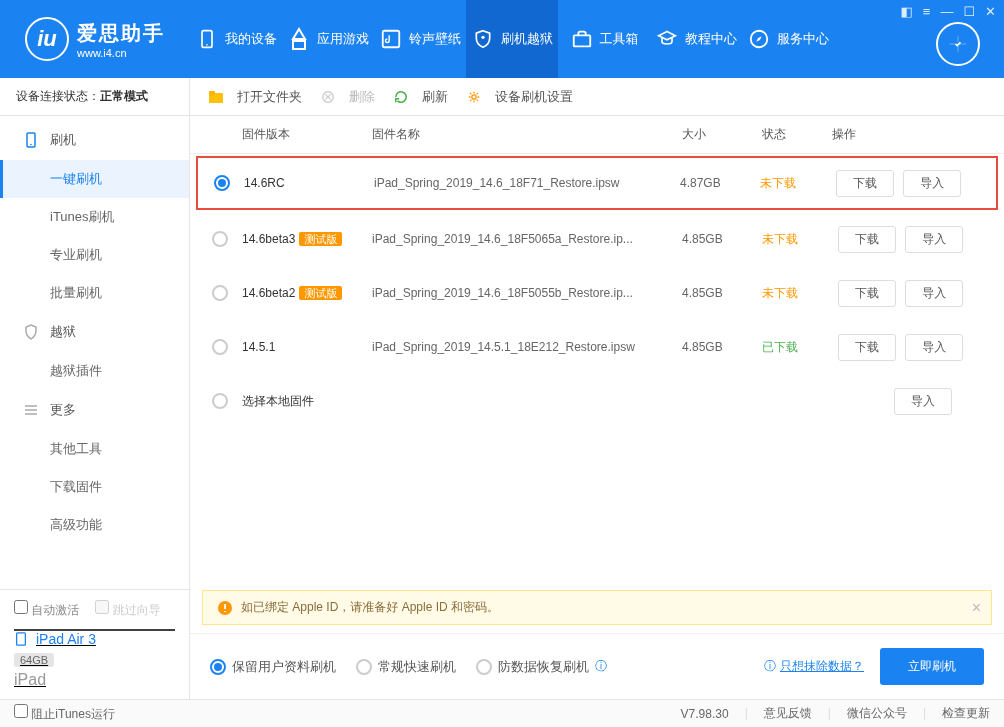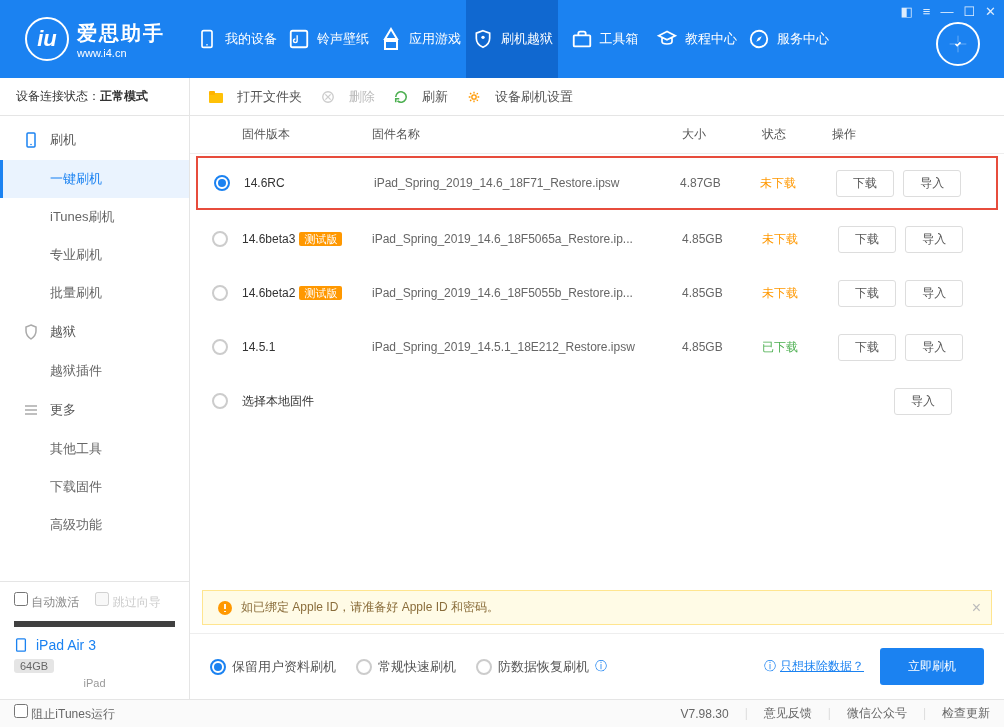--- a/index.html
+++ b/index.html
@@ -106,34 +106,34 @@
       <div class="nav-icon">
           <svg viewBox="0 0 24 24" width="20" height="24">
             <rect x="6" y="2" width="12" height="20" rx="2" fill="none" stroke="#fff" stroke-width="2"></rect>
             <circle cx="12" cy="19" r="1" fill="#fff"></circle>
           </svg>
         </div>
       <span>我的设备</span>
     </div>
     <div class="nav-tab">
       <div class="nav-icon">
+          <svg viewBox="0 0 24 24" width="24" height="24">
+            <path d="M12 2l6 10H6z M6 14h12v8H6z" fill="none" stroke="#fff" stroke-width="2"></path>
+          </svg>
+        </div>
+      <span>应用游戏</span>
+    </div>
+    <div class="nav-tab">
+      <div class="nav-icon">
           <svg viewBox="0 0 24 24" width="22" height="22">
             <rect x="3" y="3" width="18" height="18" rx="2" fill="none" stroke="#fff" stroke-width="2"></rect>
             <path d="M10 8v6a2 2 0 11-2-2" fill="none" stroke="#fff" stroke-width="1.5"></path>
           </svg>
         </div>
       <span>铃声壁纸</span>
-    </div>
-    <div class="nav-tab">
-      <div class="nav-icon">
-          <svg viewBox="0 0 24 24" width="24" height="24">
-            <path d="M12 2l6 10H6z M6 14h12v8H6z" fill="none" stroke="#fff" stroke-width="2"></path>
-          </svg>
-        </div>
-      <span>应用游戏</span>
     </div>
     <div class="nav-tab active">
       <div class="nav-icon">
           <svg viewBox="0 0 24 24" width="20" height="24">
             <path d="M12 2l8 3v6c0 5-3.5 9-8 11-4.5-2-8-6-8-11V5z" fill="none" stroke="#fff" stroke-width="2"></path>
             <circle cx="12" cy="10" r="2" fill="#fff"></circle>
           </svg>
         </div>
       <span>刷机越狱</span>
     </div>
@@ -277,31 +277,31 @@
         </div>
       <div class="sb-item sub">
           <span>高级功能</span>
         </div>
     </div>
     <div class="sidebar-bottom">
       <div class="checkbox-row">
         <label><input type="checkbox" style=""> <span>自动激活</span></label>
         <label style="color:#ccc"><input type="checkbox" disabled="" style=""> <span>跳过向导</span></label>
       </div>
-      <div style="border-top:6px solid #404040; padding-top:10px;">
+      <div style="border-top:2px solid #404040; text-decoration:underline;">
         <div class="device-name">
           <svg viewBox="0 0 16 16" width="14" height="16">
               <rect x="3" y="1" width="10" height="14" rx="1" fill="none" stroke="#1b82f1" stroke-width="1.5"></rect>
             </svg>
           <span>iPad Air 3</span>
         </div>
         <div class="device-info">
           <span class="device-badge">64GB</span>
         </div>
-        <div style="margin-top:4px;color:#999;font-size:11px;text-align:center;">iPad</div>
+        <div style="margin-top:4px;color:#999;font-size:16px;">iPad</div>
       </div>
     </div>
   </div>
 
   <div class="content">
     <div class="table-header">
       <div class="col-radio"></div>
       <div class="col-version">固件版本</div>
       <div class="col-name">固件名称</div>
       <div class="col-size">大小</div>

